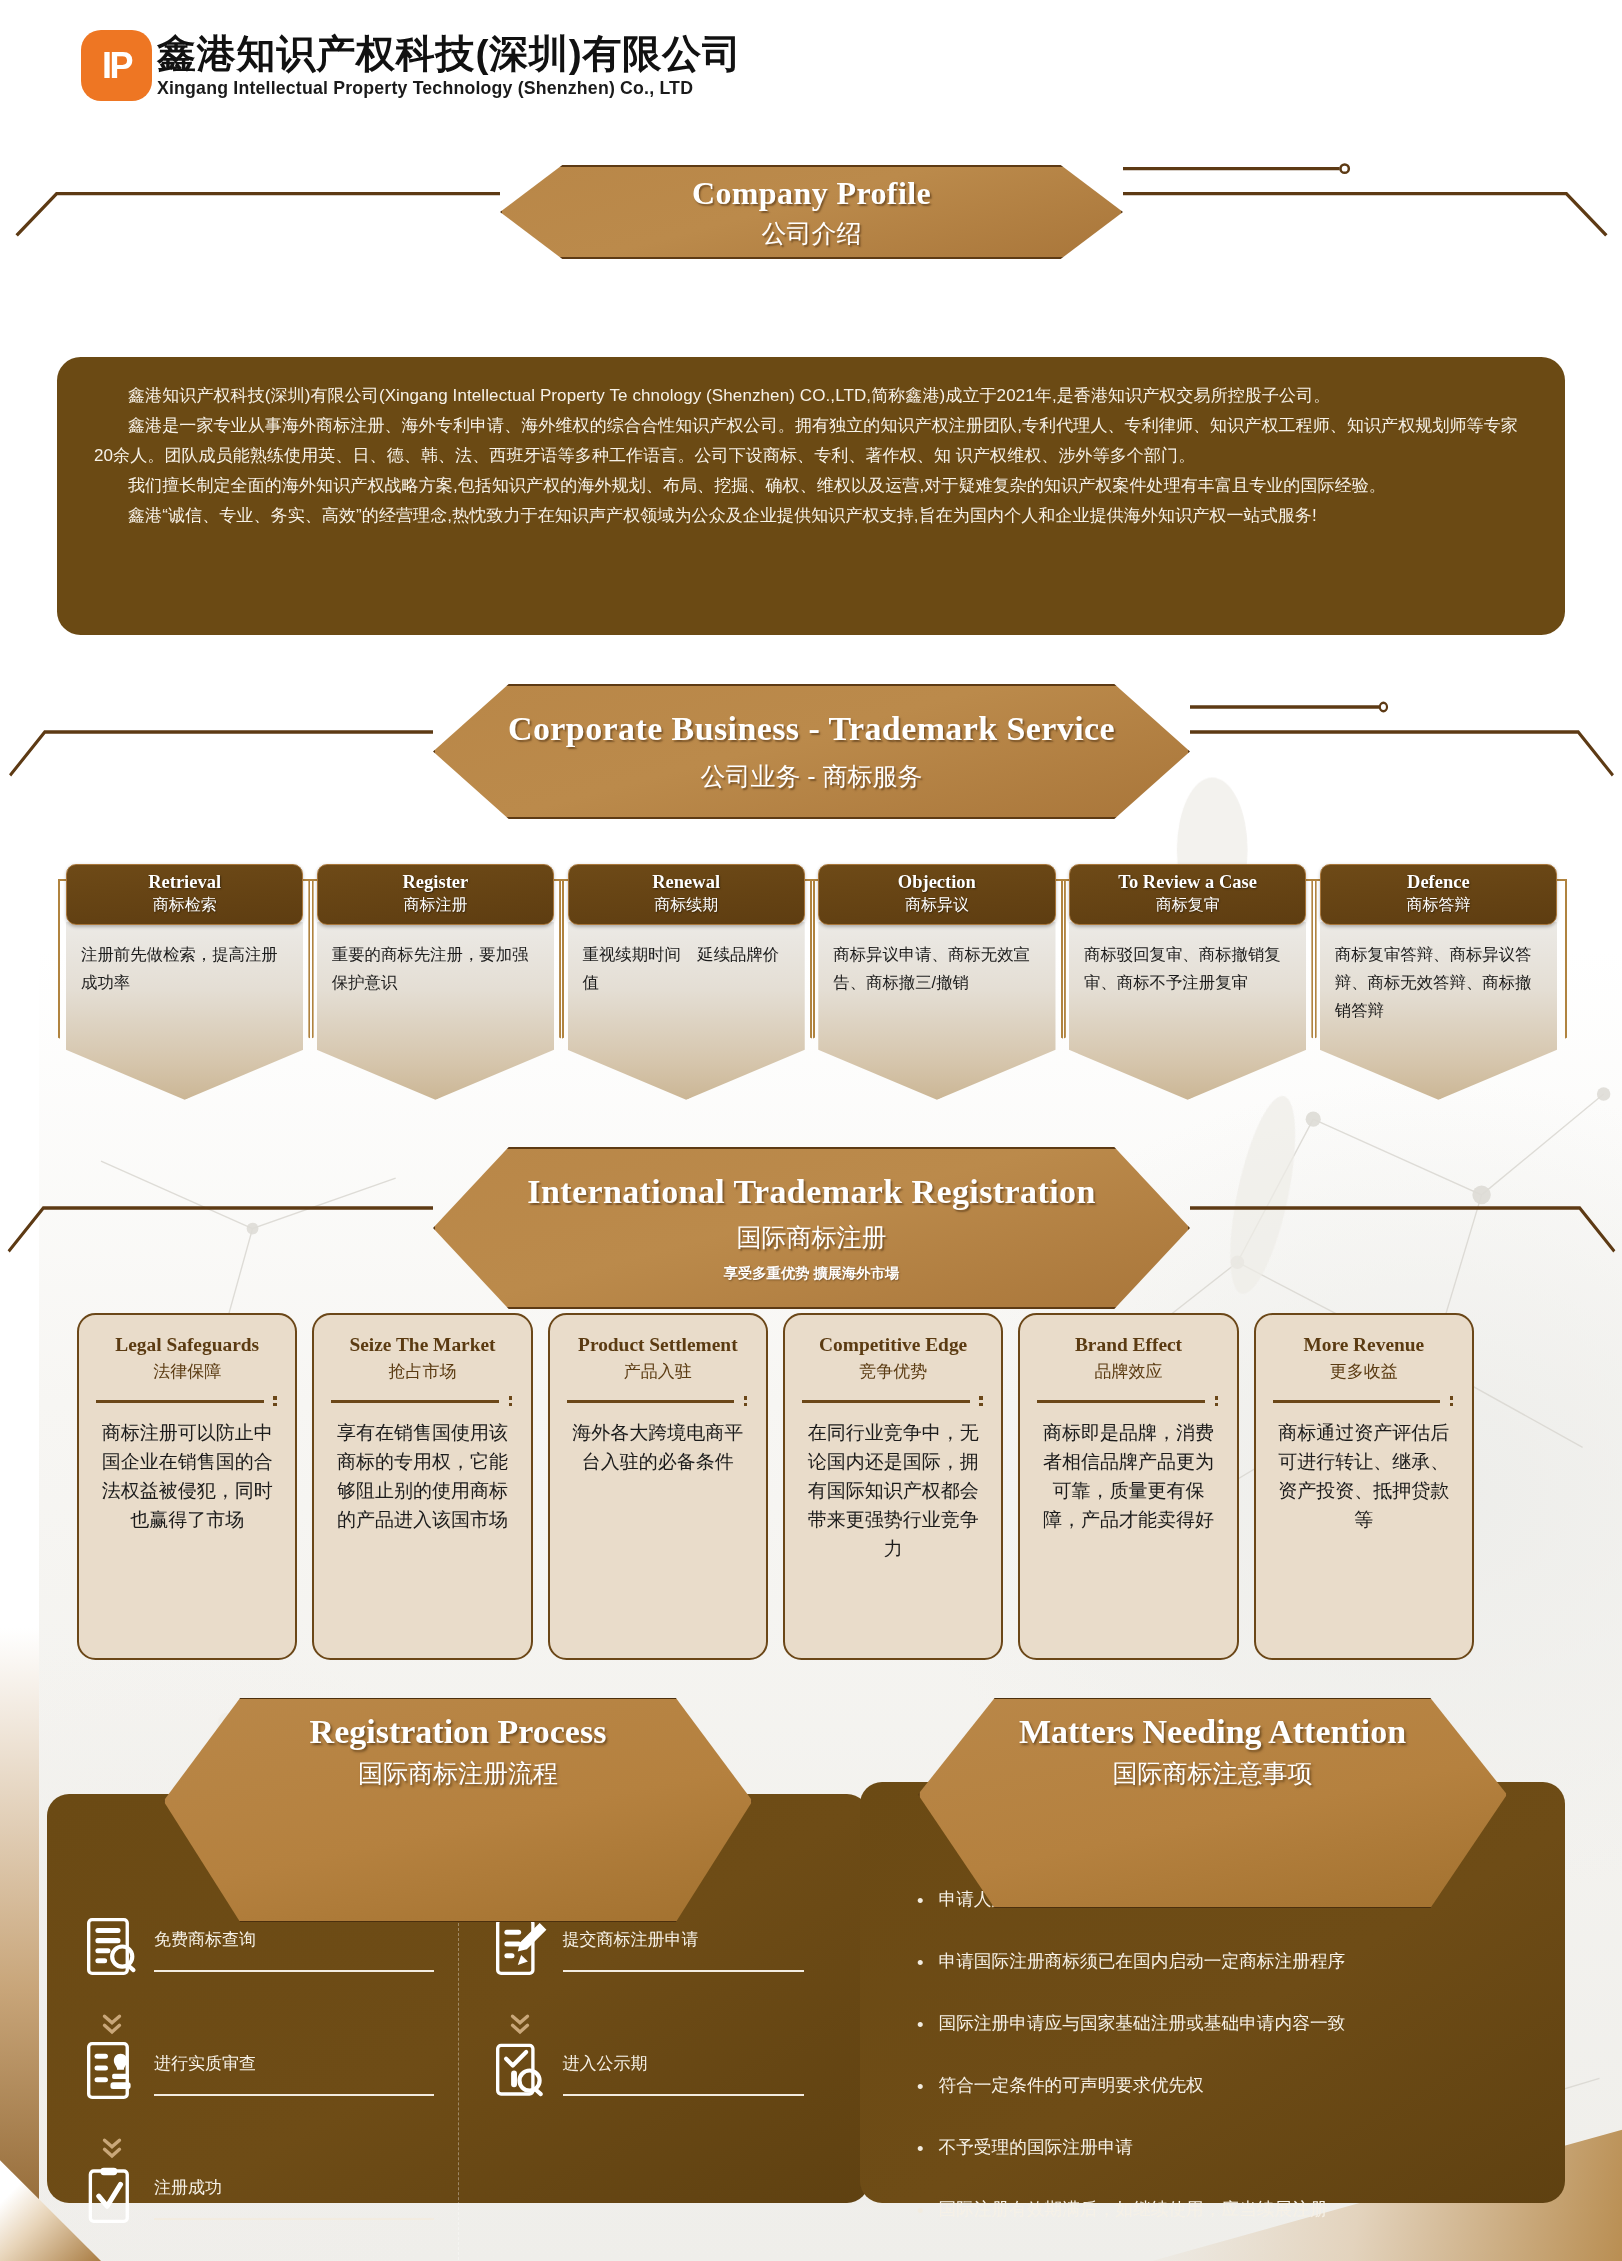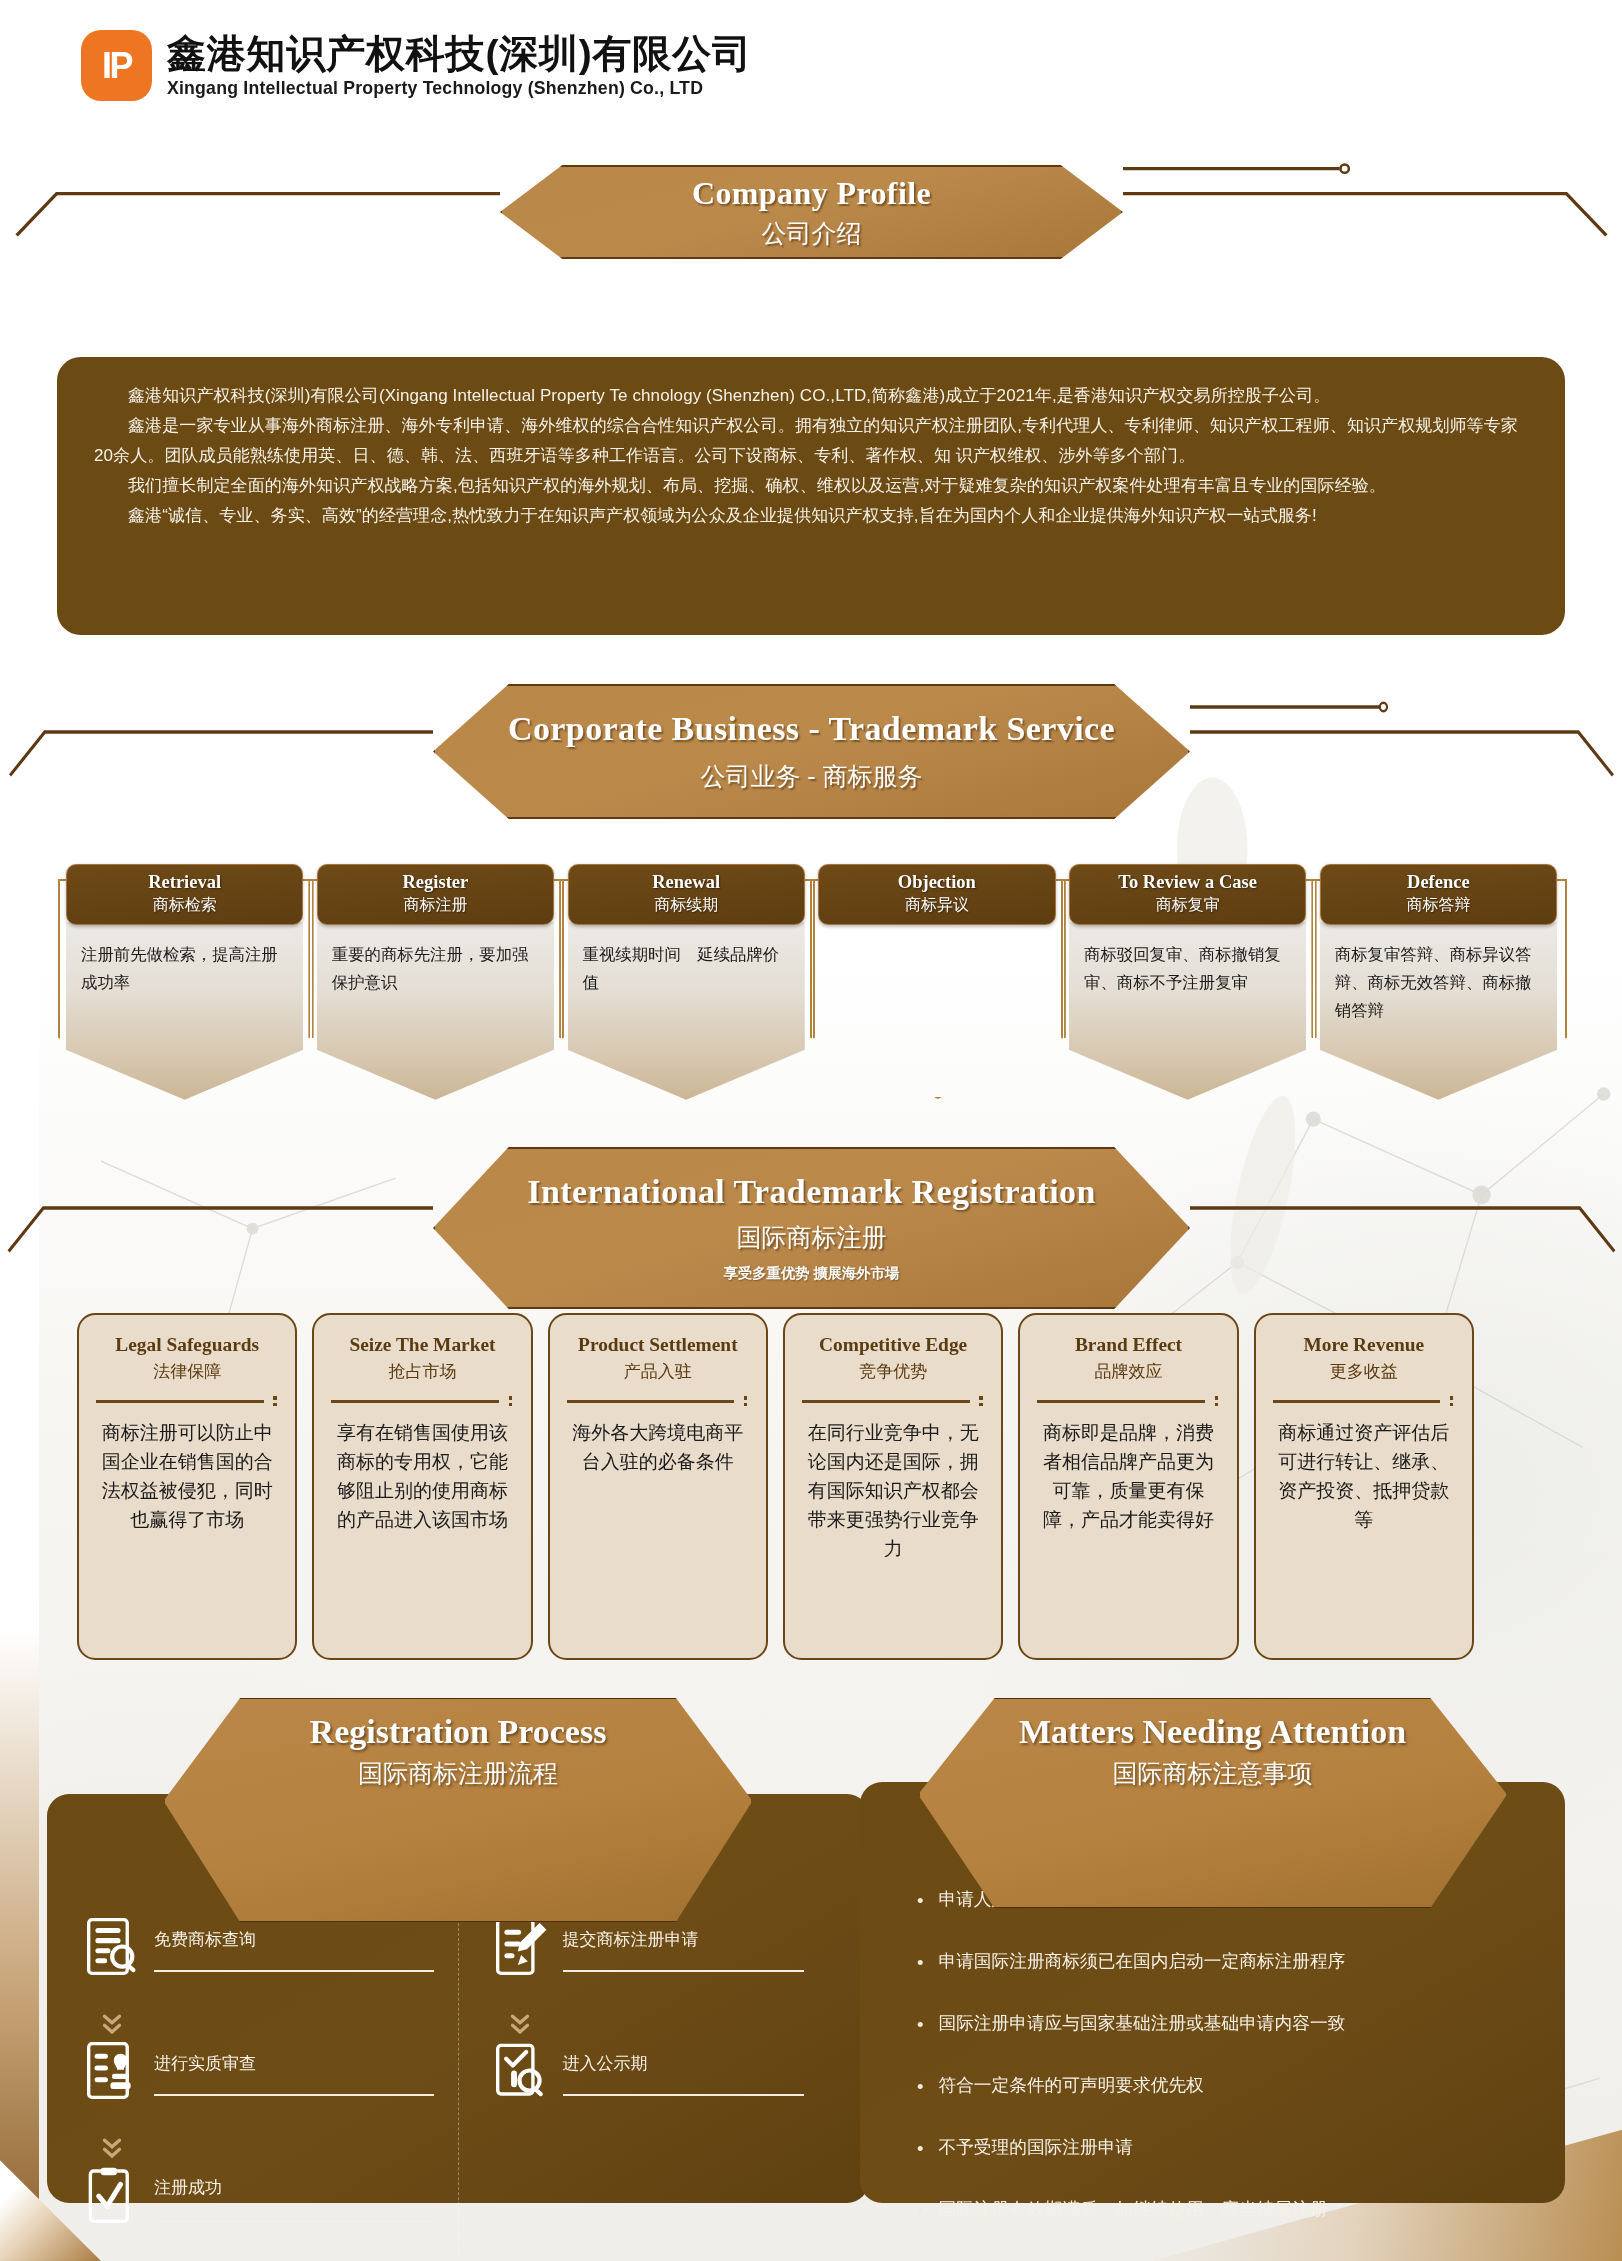--- a/index.html
+++ b/index.html
@@ -33,21 +33,21 @@
     background: linear-gradient(135deg, #ffffff 0%, #ffffff 30%, #e8d5ba 55%, #a97c42 100%);
     clip-path: polygon(0 100%, 0 20%, 100% 100%);
   }
   .corner-br {
     position: absolute; right: 0; bottom: 0; width: 471px; height: 143px;
     background: linear-gradient(100deg, rgba(255,255,255,0) 0%, #e3d3bd 45%, #b98e52 100%);
     clip-path: polygon(100% 100%, 0 100%, 100% 8%);
   }
 
   
-  .header { position: absolute; left: 81px; top: 30px; display: flex; align-items: center; gap: 15px; }
+  .header { position: absolute; left: 81px; top: 30px; display: flex; align-items: center; gap: 5px; }
   .logo-badge {
     width: 71px; height: 71px; border-radius: 20px; background: #ee7623;
     display: flex; align-items: center; justify-content: center;
     color: #fff; font-weight: bold; font-size: 36px; letter-spacing: -2.5px;
     font-family: "Liberation Sans", sans-serif;
   }
   .brand-cn {
     font-size: 39px; font-weight: bold; color: #111; letter-spacing: 0.8px;
     font-family: "Liberation Sans", "DejaVu Sans", sans-serif; line-height: 1.12;
   }
@@ -299,20 +299,21 @@
       <div class="cn">商标续期</div>
     </div>
     <div class="shield-body">重视续期时间　延续品牌价值</div>
   </div>
   <div class="shield">
     <div class="shield-outline"></div>
     <div class="shield-head">
       <div class="en">Objection</div>
       <div class="cn">商标异议</div>
     </div>
+    <div class="shield-body">商标异议申请、商标无效宣告、商标撤三/撤销</div>
   </div>
   <div class="shield">
     <div class="shield-outline"></div>
     <div class="shield-head">
       <div class="en">To Review a Case</div>
       <div class="cn">商标复审</div>
     </div>
     <div class="shield-body">商标驳回复审、商标撤销复审、商标不予注册复审</div>
   </div>
   <div class="shield">

